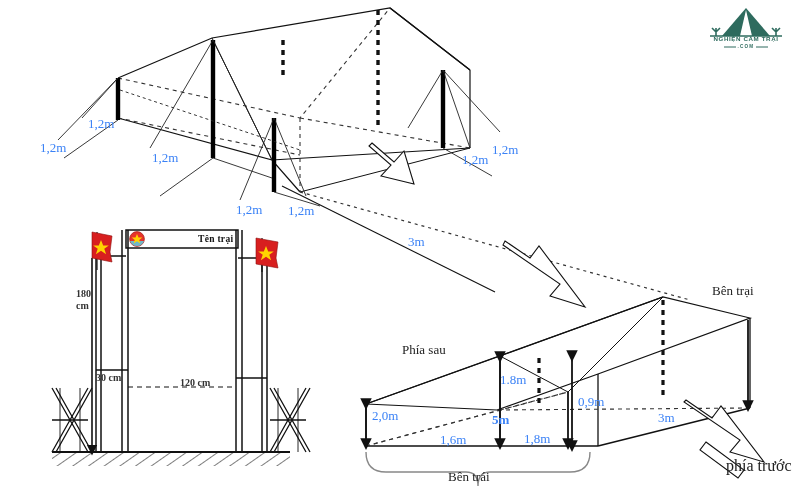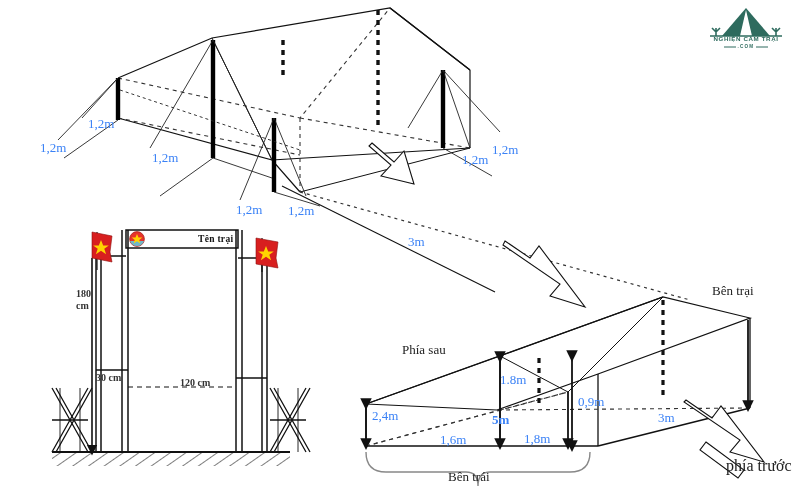--- a/index.html
+++ b/index.html
@@ -238,21 +238,21 @@
   <div class="lbl m-front" style="left:76px;top:288px;font-weight:bold;">180</div>
   <div class="lbl m-front" style="left:76px;top:300px;font-weight:bold;">cm</div>
   <div class="lbl m-front" style="left:96px;top:372px;font-weight:bold;">30 cm</div>
   <div class="lbl m-front" style="left:148px;top:377px;font-weight:bold;margin-left:32px;">120 cm</div>
 
   <div class="lbl m-side" style="left:402px;top:342px;">Phía sau</div>
   <div class="lbl m-side" style="left:712px;top:283px;">Bên trại</div>
   <div class="lbl m-side" style="left:448px;top:469px;">Bên trái</div>
   <div class="lbl m-side" style="left:726px;top:457px;font-size:16px;">phía trước</div>
 
-  <div class="lbl m-lbl" style="left:372px;top:408px;">2,4m</div>
+  <div class="lbl m-lbl" style="left:372px;top:408px;">2,0m</div>
   <div class="lbl m-lbl" style="left:492px;top:372px;margin-left:8px;">1.8m</div>
   <div class="lbl m-lbl" style="left:492px;top:412px;font-weight:bold;">5m</div>
   <div class="lbl m-lbl" style="left:440px;top:432px;">1,6m</div>
   <div class="lbl m-lbl" style="left:524px;top:431px;">1,8m</div>
   <div class="lbl m-lbl" style="left:578px;top:394px;">0,9m</div>
   <div class="lbl m-lbl" style="left:658px;top:410px;">3m</div>
 
 </div>
 
 </body></html>

